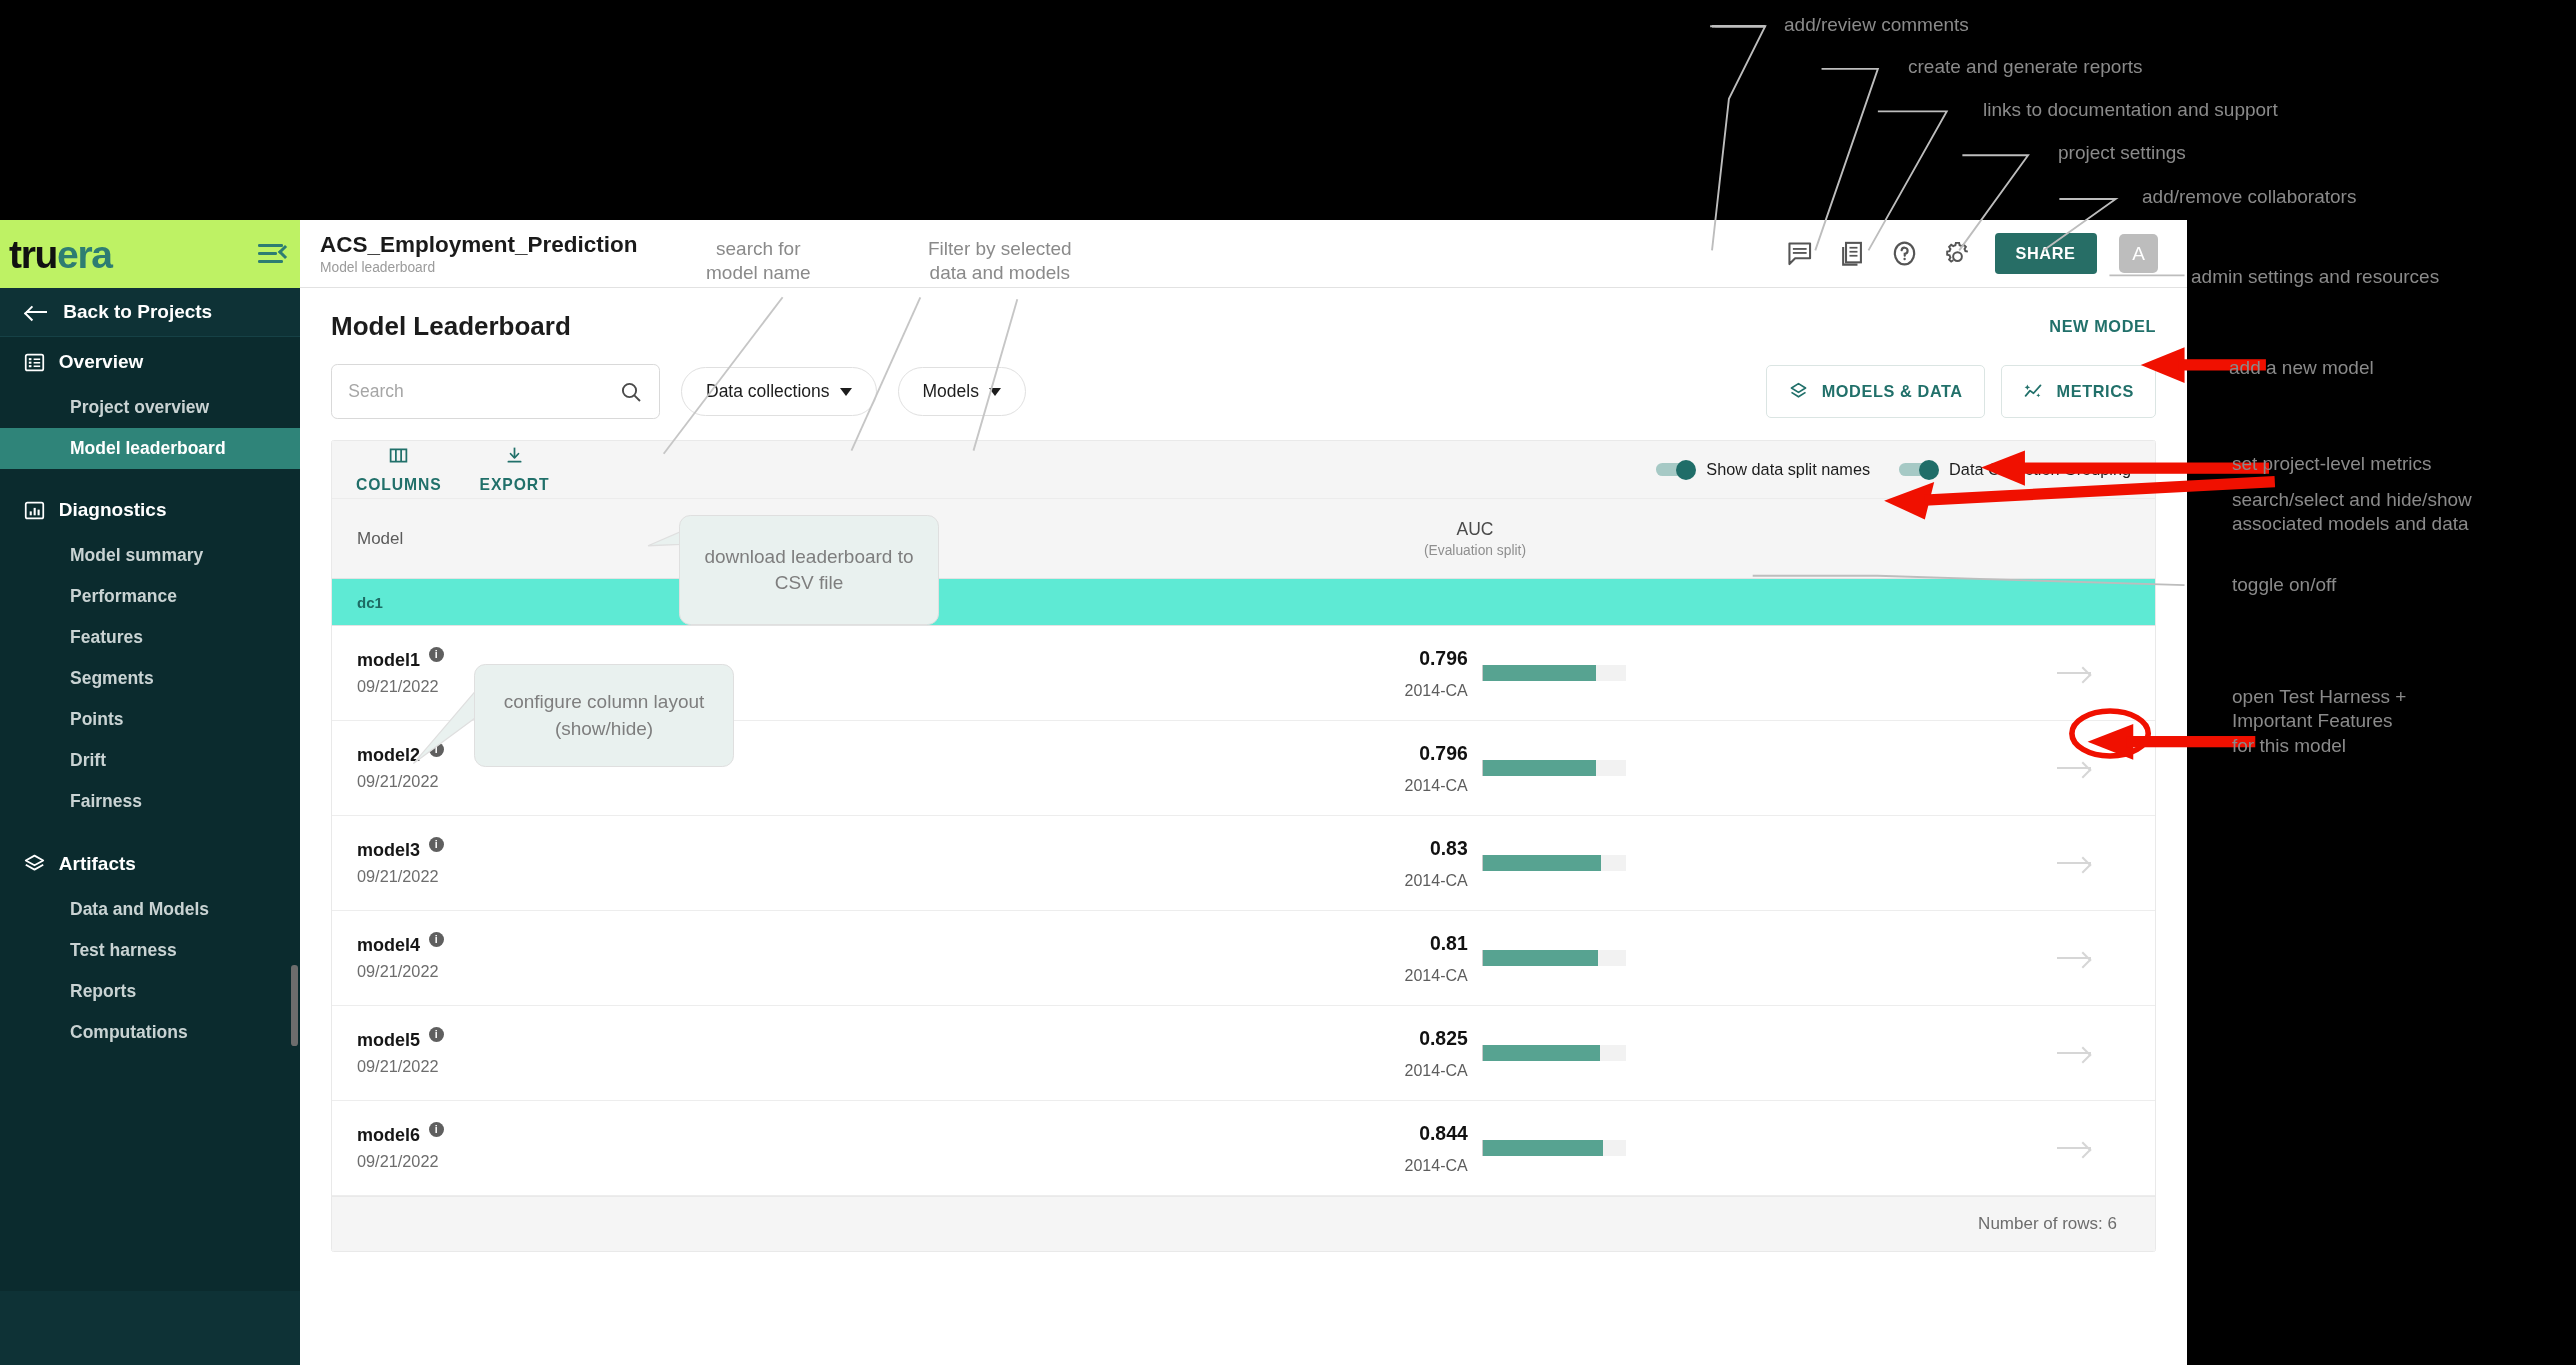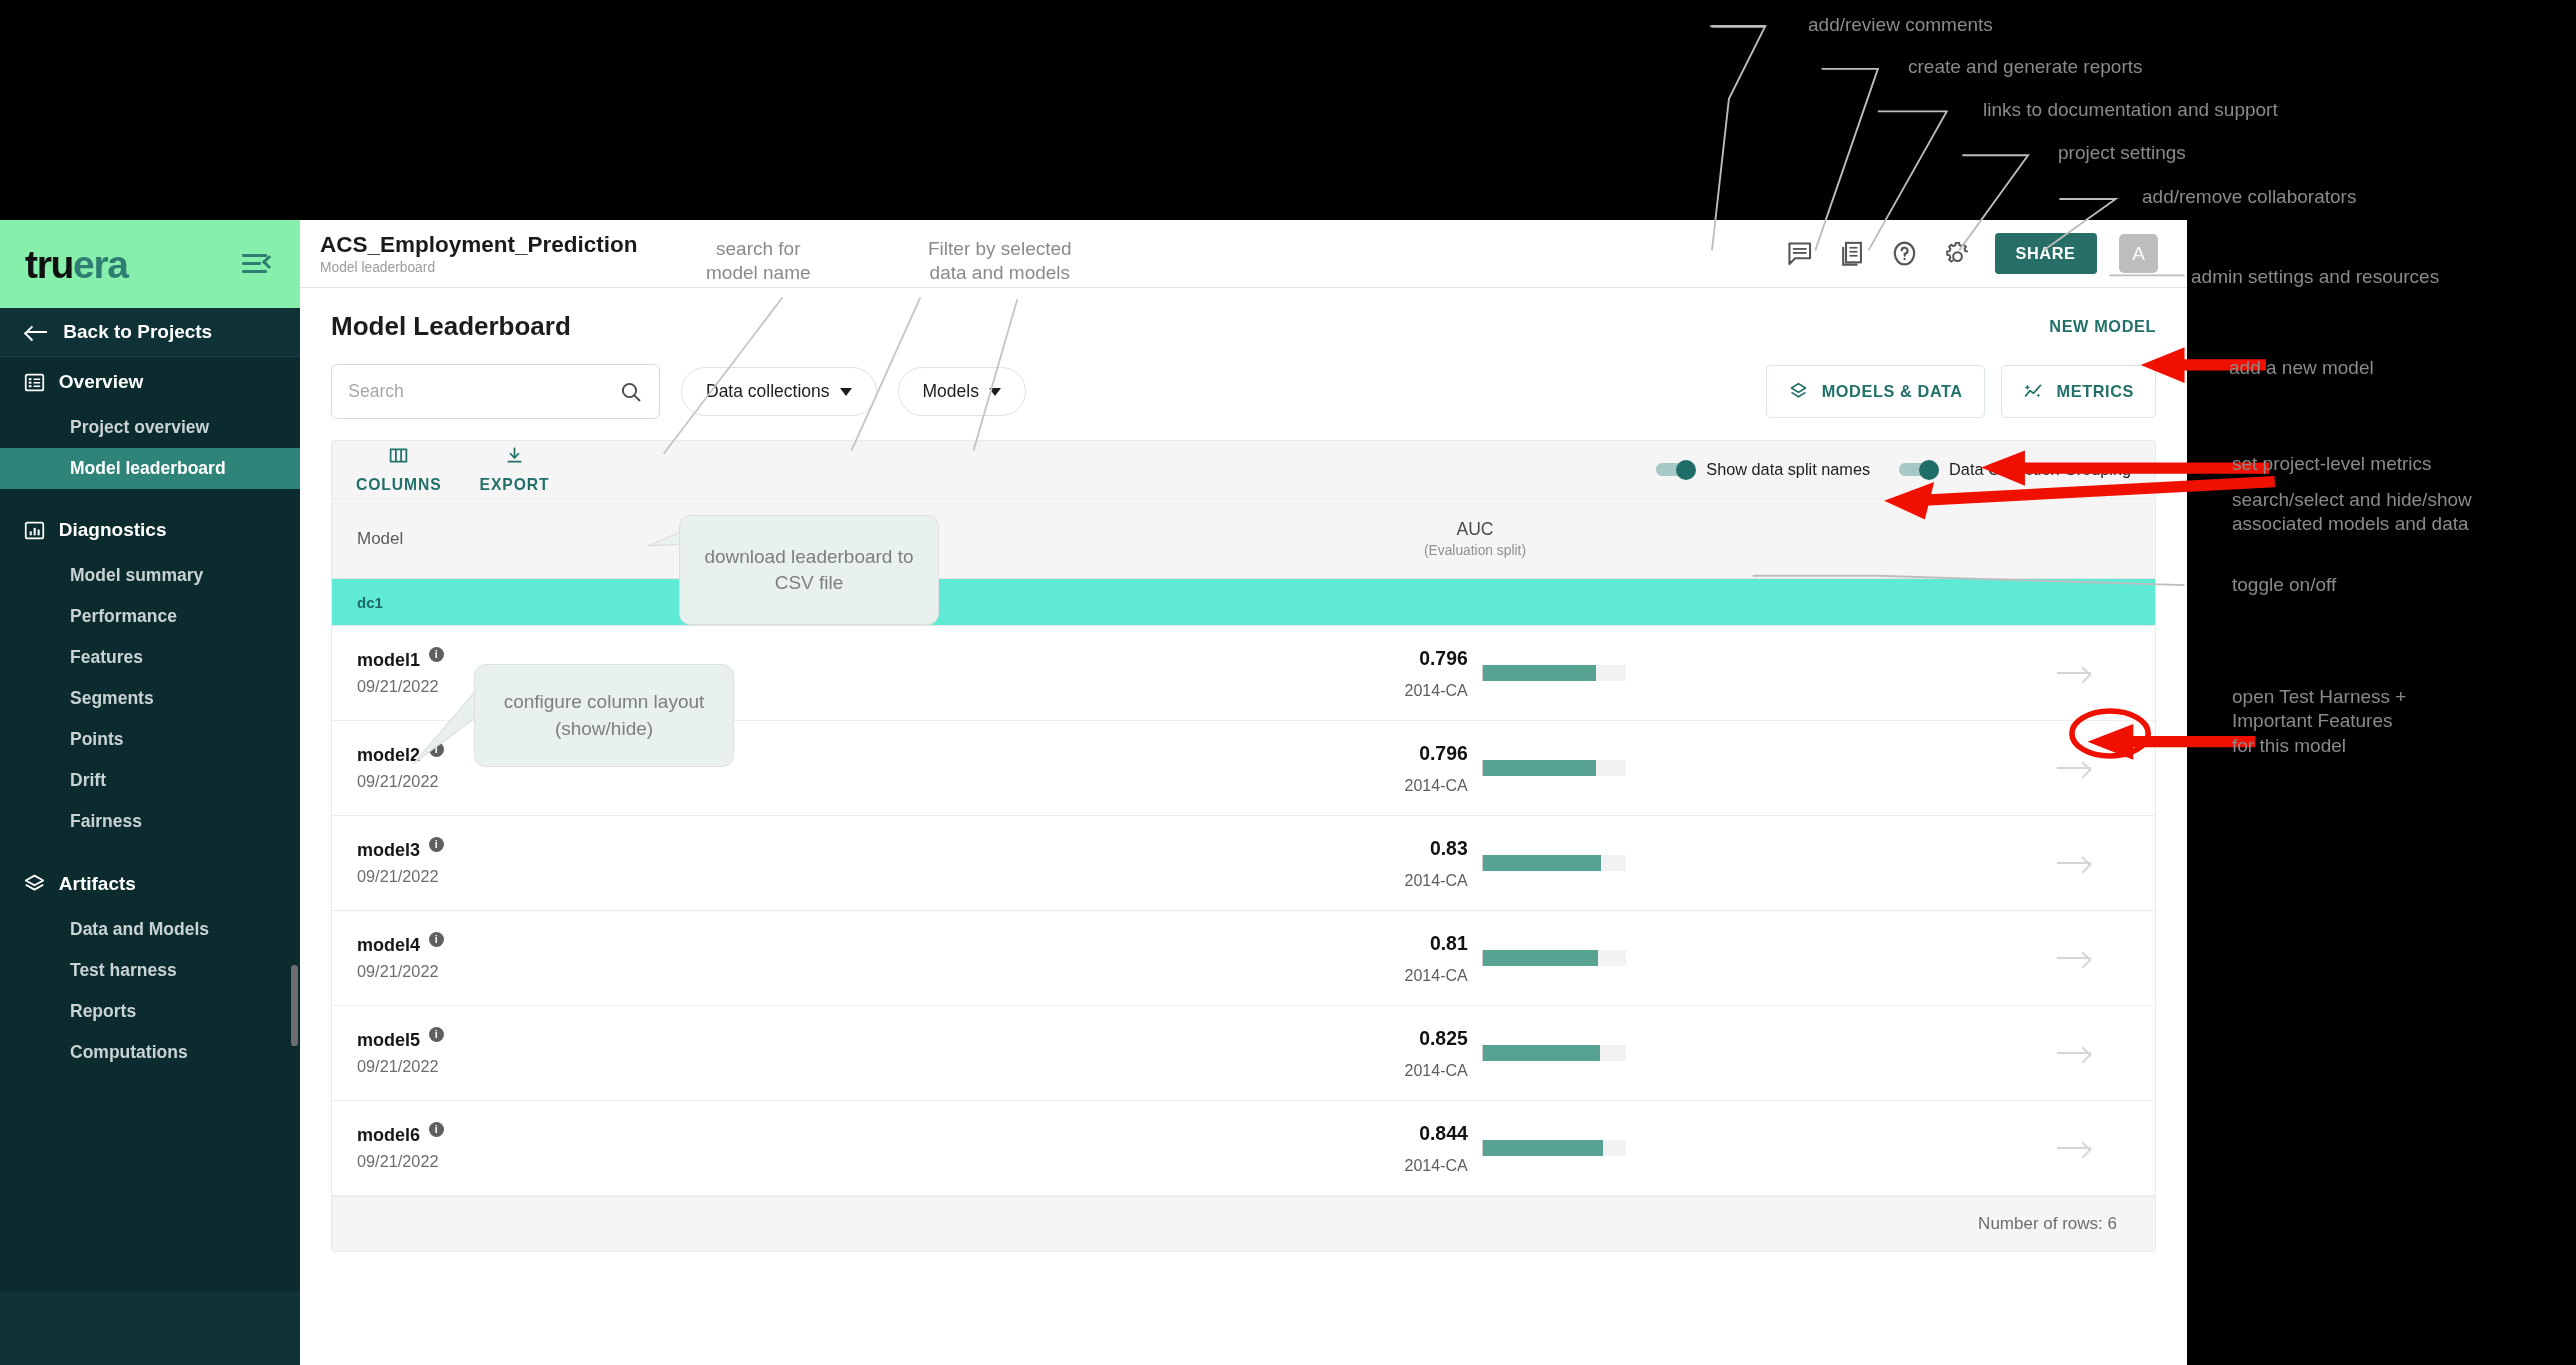--- a/index.html
+++ b/index.html
@@ -23,24 +23,24 @@
 
   
   .sidebar {
     width: 300px;
     background: #0b2b2e;
     flex: 0 0 300px;
     display: flex; flex-direction: column;
     position: relative;
   }
   .sb-logo {
-    height: 88px;
-    background: #86efac;
+    height: 68px;
+    background: #bef264;
     display: flex; align-items: center;
-    padding: 0 25px;
+    padding: 0 9px;
     justify-content: space-between;
   }
   .logo-text {
     font-size: 39px; font-weight: 700; letter-spacing: -1.3px;
     line-height: 1;
   }
   .logo-text .a { color: #111; }
   .logo-text .b { color: #2e7d72; }
   .collapse-icon { width: 33px; height: 26px; position: relative; }
   .collapse-icon i {
@@ -619,21 +619,21 @@
       <polygon points="3010,800 3090,770 3075,830"></polygon>
       <rect x="3075" y="790" width="560" height="18" transform="rotate(-3 3075 799)"></rect>
 
       <polygon points="3335,1185 3408,1157 3408,1214"></polygon>
       <rect x="3398" y="1176" width="205" height="18"></rect>
     </g>
 
     <ellipse cx="3371" cy="1172" rx="61" ry="36" fill="none" stroke="#f01000" stroke-width="9"></ellipse>
   </svg>
 
-  <div class="anno" style="left:1784px; top:12.5px;margin-left:24px;">add/review comments</div>
+  <div class="anno" style="left:1784px; top:12.5px;">add/review comments</div>
   <div class="anno" style="left:1908px; top:55px;">create and generate reports</div>
   <div class="anno" style="left:1983px; top:98px;">links to documentation and support</div>
   <div class="anno" style="left:2058px; top:141px;">project settings</div>
   <div class="anno" style="left:2142px; top:185px;">add/remove collaborators</div>
   <div class="anno" style="left:2191px; top:265px;">admin settings and resources</div>
 
   <div class="anno" style="left:2229px; top:356px;">add a new model</div>
   <div class="anno" style="left:2232px; top:452px;">set project-level metrics</div>
   <div class="anno" style="left:2232px; top:488px;">search/select and hide/show
 associated models and data</div>

